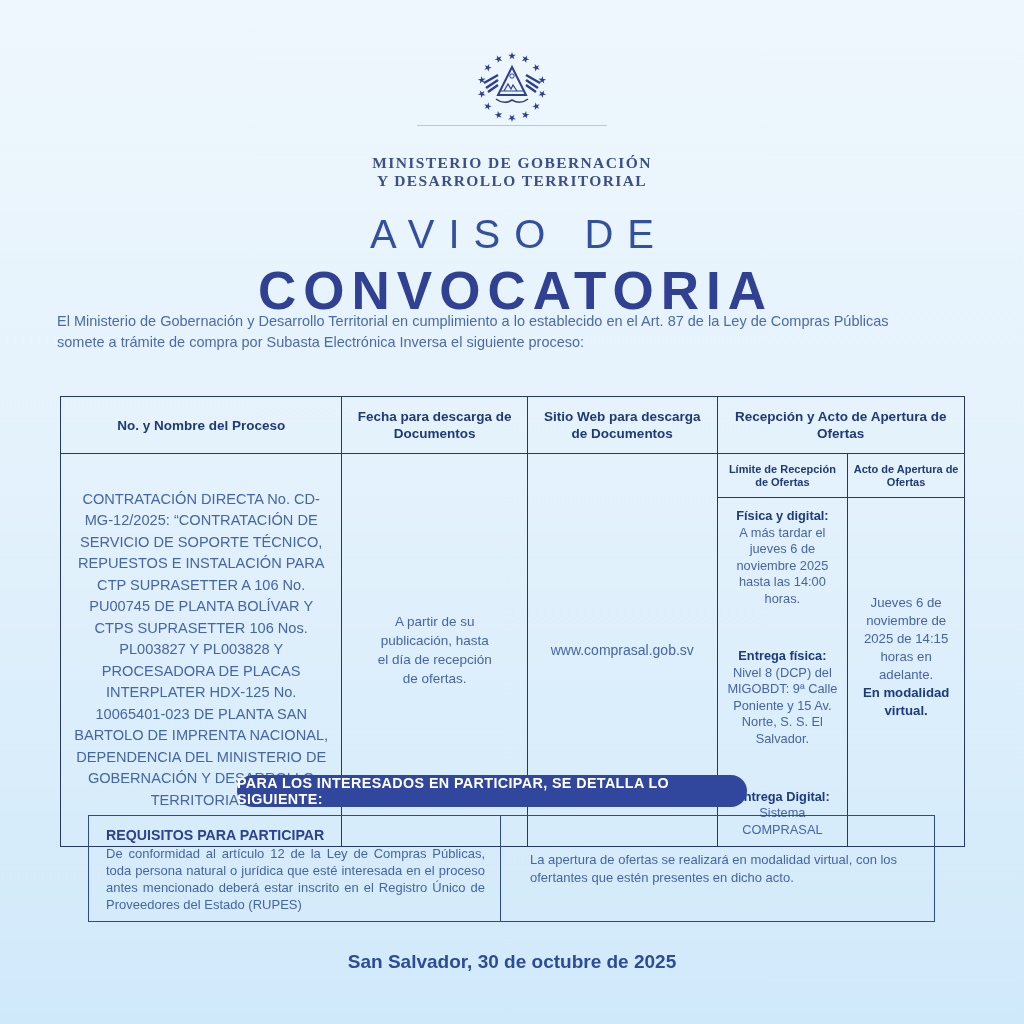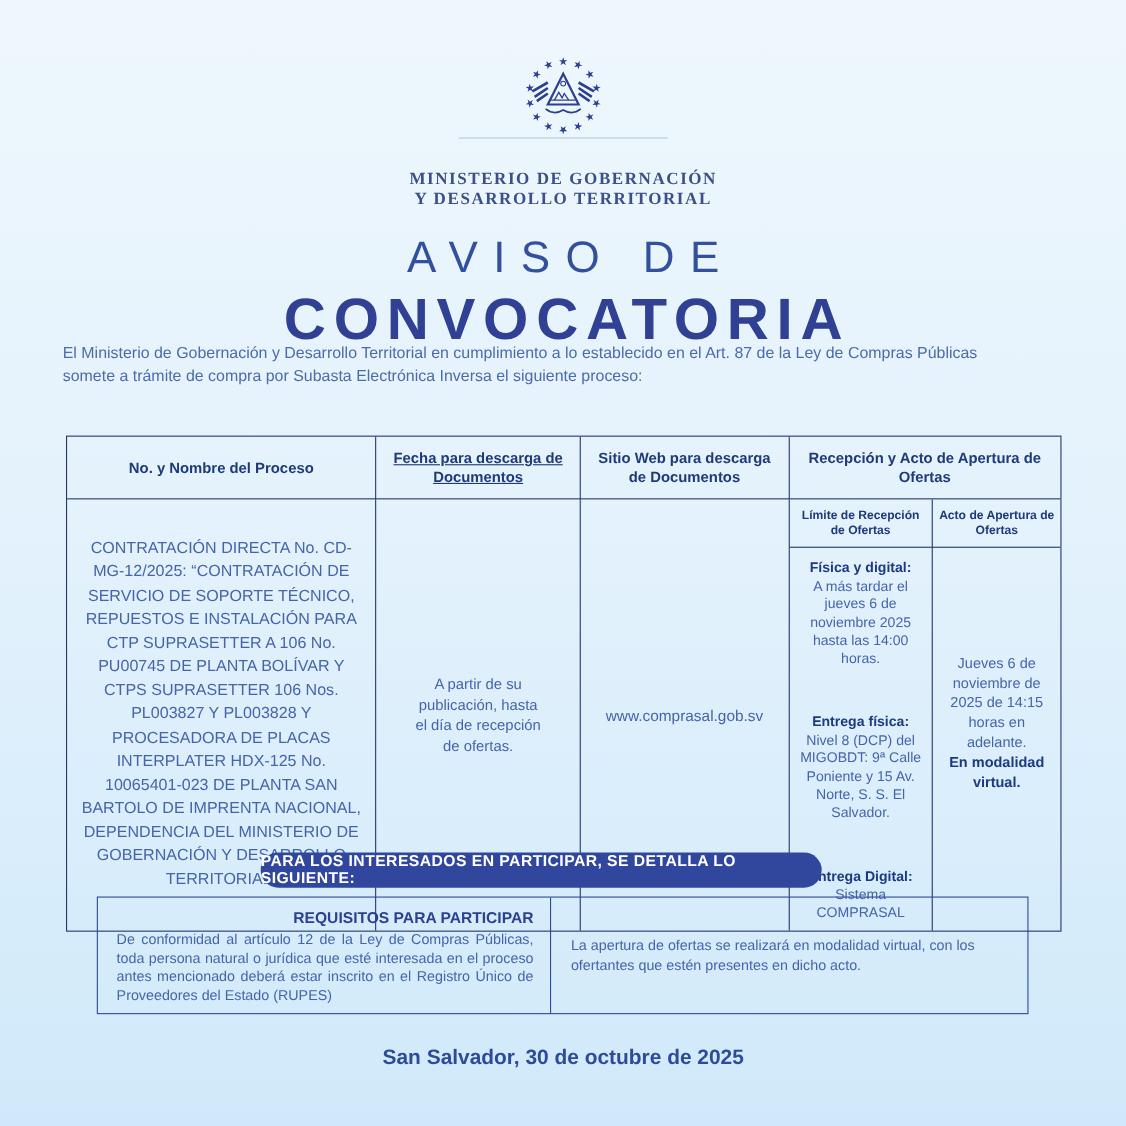--- a/index.html
+++ b/index.html
@@ -30,21 +30,21 @@
   .ptable {
     position:absolute; left:60px; top:396px; width:905px; height:451px;
     display:grid; grid-template-columns:282fr 186fr 190fr 131fr 116fr;
     grid-template-rows:57px 44px 1fr;
     border:1.5px solid #24386b; color:#4565a9;
   }
   .cell { display:flex; align-items:center; justify-content:center; text-align:center; }
   .bR { border-right:1.5px solid #24386b; }
   .bB { border-bottom:1.5px solid #24386b; }
   .th { font-weight:bold; font-size:13.5px; line-height:17px; color:#1e3a78; padding:0 10px; }
-  .th1{grid-column:1;grid-row:1;} .th2{grid-column:2;grid-row:1;text-decoration:underline;}
+  .th1{grid-column:1;grid-row:1;} .th2{grid-column:2;grid-row:1;}
   .th3{grid-column:3;grid-row:1;} .th4{grid-column:4/6;grid-row:1;}
   .sh { font-weight:bold; font-size:11px; line-height:13px; color:#1e3a78; padding:0 4px; }
   .sh1{grid-column:4;grid-row:2;} .sh2{grid-column:5;grid-row:2;}
   .c1 { grid-column:1; grid-row:2/4; font-size:14.6px; line-height:21.5px; padding:8px 13px; }
   .c2 { grid-column:2; grid-row:2/4; font-size:13.5px; line-height:19px; padding:0 34px; }
   .c3 { grid-column:3; grid-row:2/4; font-size:14px; }
   .r1 { grid-column:4; grid-row:3; flex-direction:column; justify-content:space-between;
         gap:14px; font-size:12.8px; line-height:16.5px; padding:10px 5px 8px 5px; }
   .r2 { grid-column:5; grid-row:3; flex-direction:column; 
         font-size:13.2px; line-height:18px; padding:0 7px 30px 7px; }
@@ -55,24 +55,24 @@
     background:#31479e; border-radius:16px; color:#ffffff;
     font-weight:bold; font-size:14.3px; letter-spacing:0.4px;
     display:flex; align-items:flex-end; justify-content:center;
   }
   
   .info-box {
     position:absolute; left:88px; top:815px; width:847px; height:107px;
     border:1.5px solid #2e4a94; display:flex;
   }
   .info-left { width:412px; border-right:1.5px solid #2e4a94; padding:11px 15px 8px 17px; }
-  .info-title { text-align:right; font-weight:bold; font-size:14.2px; color:#2c4190; margin-bottom:2px; }
+  .info-title { text-align:left; font-weight:bold; font-size:14.2px; color:#2c4190; margin-bottom:2px; }
   .info-text { font-size:13px; line-height:17px; color:#4565a9; text-align:justify; }
   .info-right { flex:1; display:flex; align-items:center; padding:0 24px 0 18px; }
-  .info-right p { font-size:13px; line-height:18px; color:#4565a9; }
+  .info-right p { font-size:13px; line-height:18px; color:#4565a9;margin-left:11px; }
   
   .date {
     position:absolute; top:951px; left:0; right:0; text-align:center;
     font-weight:bold; font-size:19px; color:#2d4b9b;
   }
 </style>
 </head>
 <body>
 
 <div class="page">

